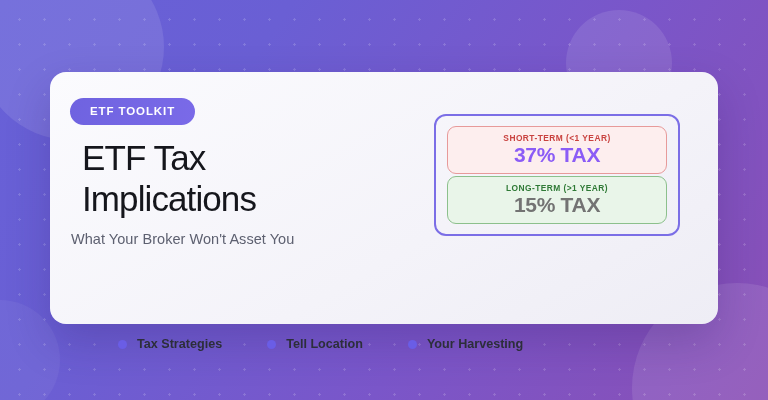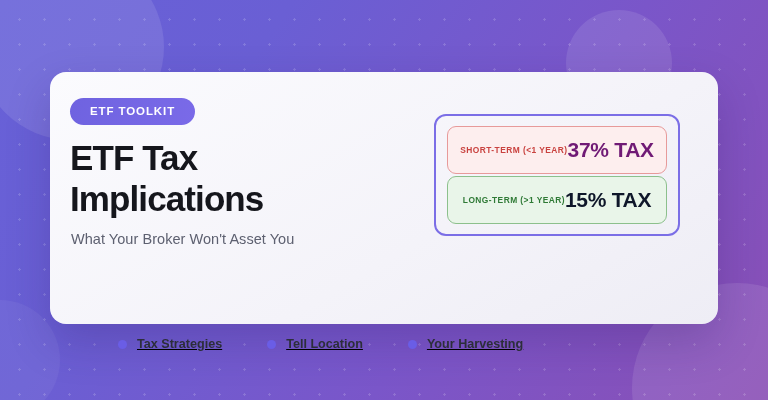--- a/index.html
+++ b/index.html
@@ -69,24 +69,24 @@
     background: linear-gradient(100deg, #6f63e0 0%, #7a6ae8 100%);
     color: #ffffff;
     font-size: 11.5px;
     font-weight: bold;
     letter-spacing: 0.9px;
     padding: 7px 20px 8px 20px;
     border-radius: 999px;
   }
 
   .headline {
-    margin: 13px 0 0 0;
+    margin: 13px 0 0 12px;
     font-size: 35px;
     line-height: 1.16;
-    font-weight: bold;
+    font-weight: normal;
     color: #15161c;
     letter-spacing: -0.9px;
   }
 
   .subtitle {
     margin: 12px 0 0 1px;
     font-size: 14.5px;
     color: #5d6070;
     font-weight: normal;
     letter-spacing: 0.05px;
@@ -98,21 +98,20 @@
     left: 68px;
     top: 265px;
     display: flex;
     align-items: center;
     gap: 0;
   }
   .bullet {
     display: flex;
     align-items: center;
     margin-right: 45px;
-    text-decoration: underline;
   }
   .bullet:last-child { margin-right: 0; }
   .bullet-dot {
     width: 9px;
     height: 9px;
     border-radius: 50%;
     background: #6a5de6;
     margin-right: 10px;
     flex: none;
   }
@@ -137,21 +136,21 @@
     display: flex;
     flex-direction: column;
     justify-content: space-between;
   }
 
   .tax-box {
     border-radius: 9px;
     box-sizing: border-box;
     height: 48px;
     display: flex;
-    flex-direction: row;
+    flex-direction: column;
     align-items: center;
     justify-content: center;
   }
   .tax-box.short {
     background: #fdeeee;
     border: 1px solid #e79a9a;
   }
   .tax-box.long {
     background: #e9f5e9;
     border: 1px solid #8cc08c;
@@ -163,23 +162,23 @@
     letter-spacing: 0.45px;
     margin-bottom: 1px;
   }
   .tax-value {
     font-size: 21px;
     font-weight: bold;
     letter-spacing: -0.3px;
     line-height: 1.05;
   }
   .short .tax-label { color: #c9423f; }
-  .short .tax-value { color: #701a75; }
+  .short .tax-value { color: #8b5cf6; }
   .long  .tax-label { color: #2f7a36; }
-  .long  .tax-value { color: #0f172a; }
+  .long  .tax-value { color: #737373; }
 </style>
 </head>
 <body>
 
 <div id="stage">
 
   <div class="bg-gradient"></div>
   <div class="bg-dots"></div>
   <div class="blob blob-tl"></div>
   <div class="blob blob-tr"></div>

